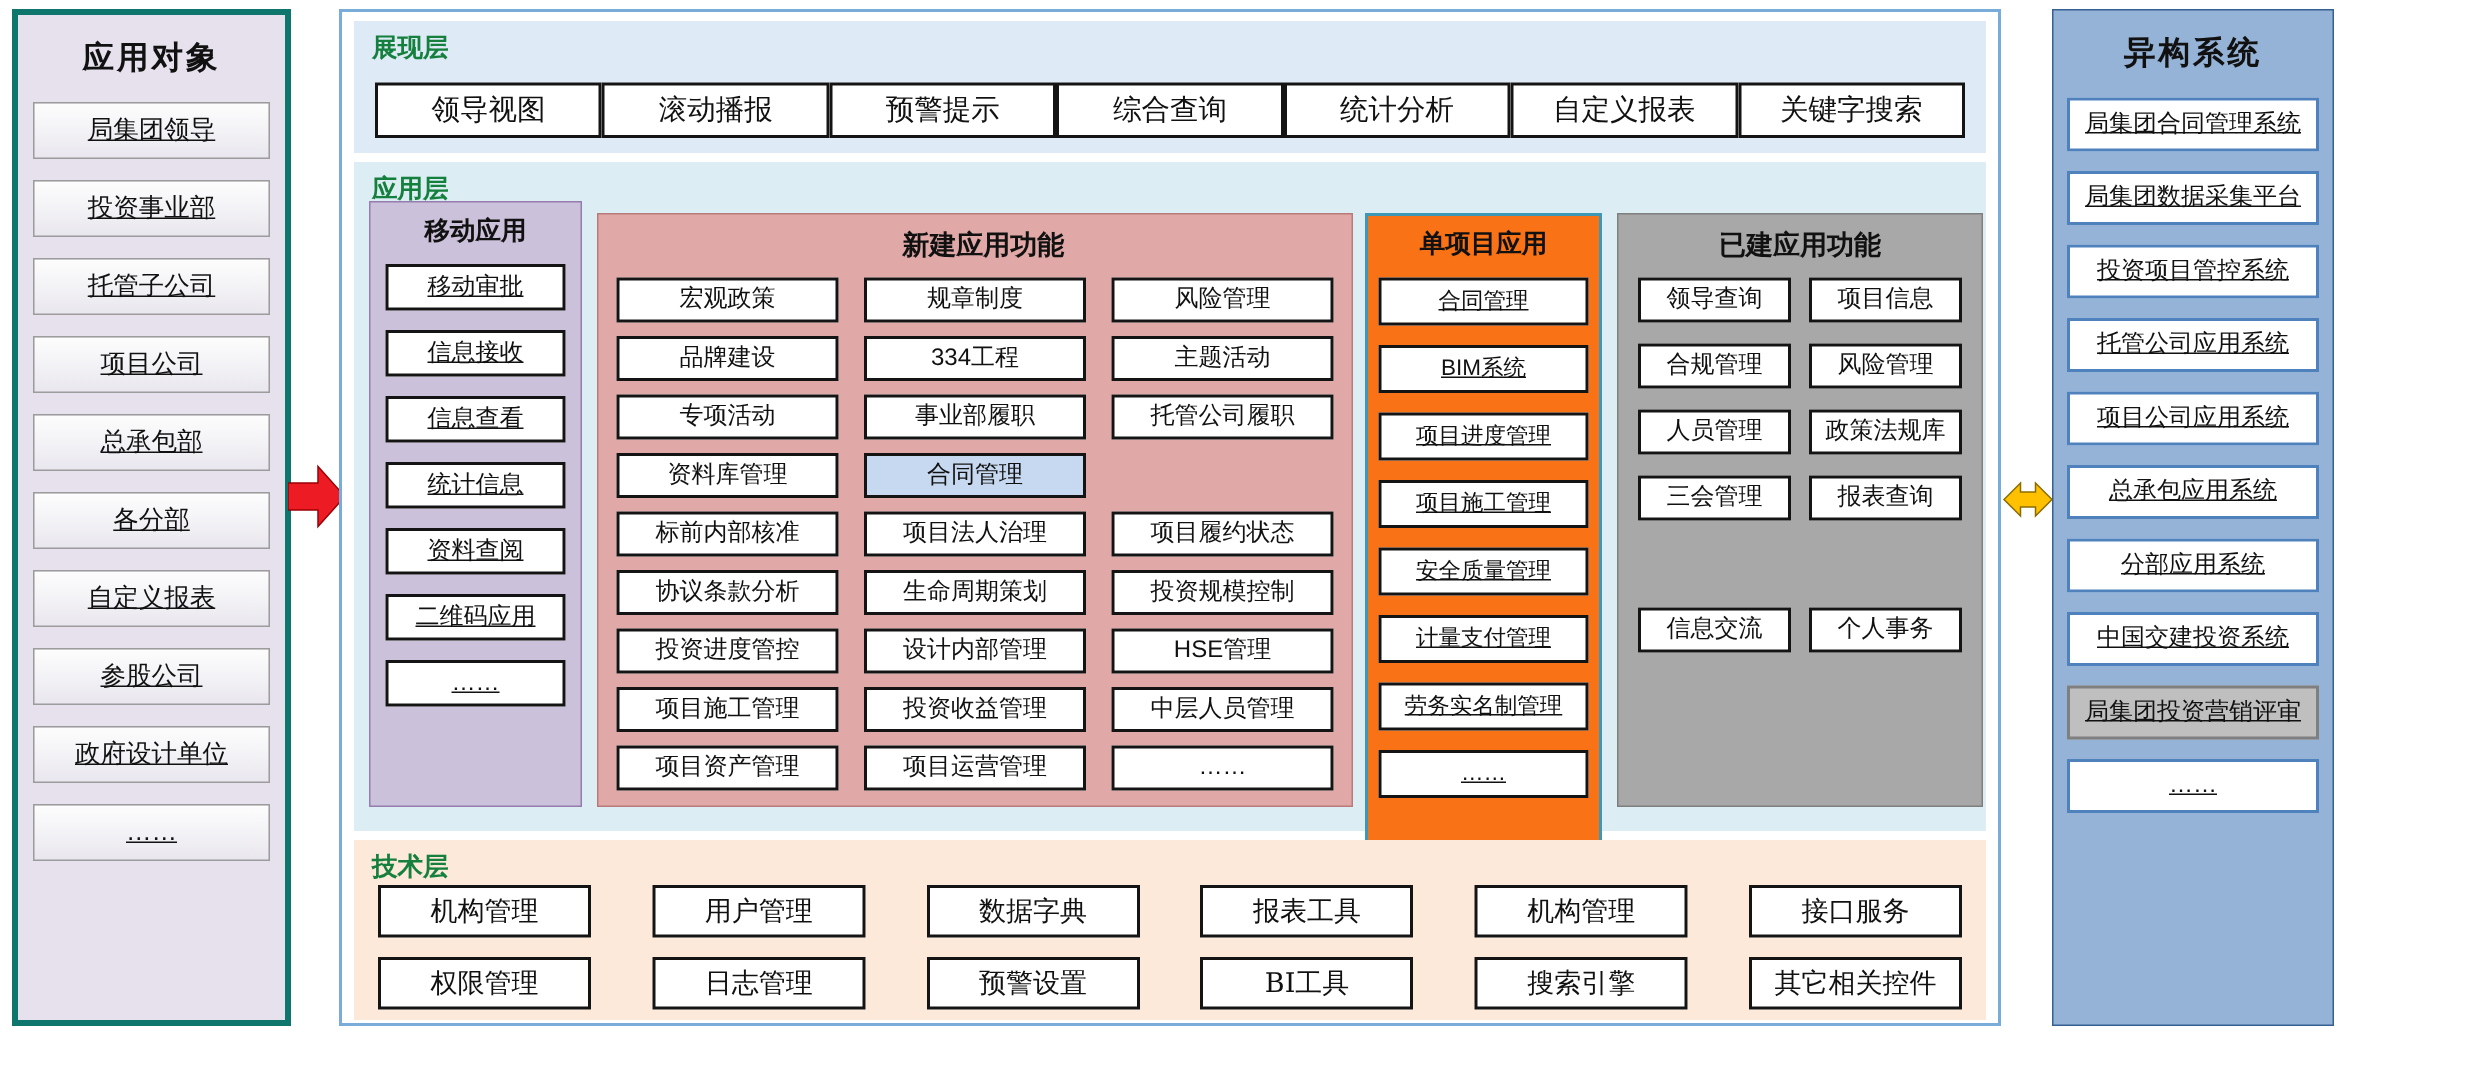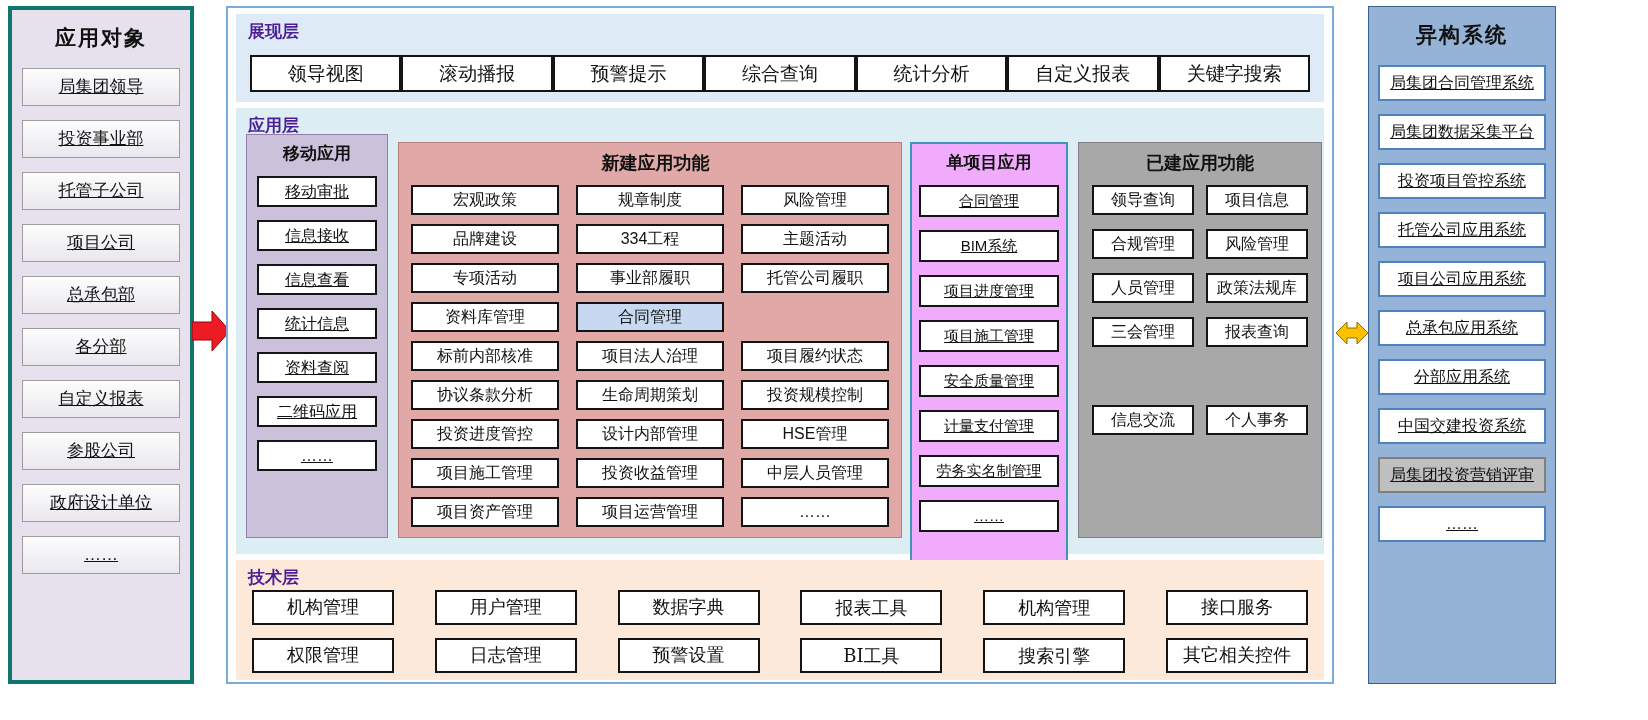--- a/index.html
+++ b/index.html
@@ -21,40 +21,40 @@
   .right-panel .vlist{margin:16px 9px 0;gap:13px;}
   .obj-cell{height:38px;line-height:36px;text-align:center;font-size:17px;
     background:linear-gradient(#fdfdfd,#e9e7ee);border:1px solid #9c9c9c;box-sizing:border-box;}
   .sys-cell{height:36px;line-height:32px;text-align:center;font-size:16px;
     background:#fff;border:2px solid #4F81BD;box-sizing:border-box;}
   .sys-cell.gray{background:#BFBFBF;border-color:#7F7F7F;}
   
   .center-panel{position:absolute;left:226px;top:6px;width:1108px;height:678px;
     background:#fff;border:2px solid #79ACD9;box-sizing:border-box;}
   .layer{position:relative;box-sizing:border-box;}
-  .layer-label{position:absolute;top:6px;left:12px;font-weight:bold;font-size:17px;color:#4c1d95;}
+  .layer-label{position:absolute;top:6px;left:12px;font-weight:bold;font-size:17px;color:#15803d;}
   .presentation{margin:6px 8px 0;height:88px;background:#DEEBF7;}
   .pres-row{position:absolute;left:14px;right:14px;bottom:10px;display:flex;justify-content:space-between;}
   .box{background:#fff;border:2px solid #141414;box-sizing:border-box;text-align:center;}
   .pres-btn{width:164px;height:37px;line-height:33px;font-size:19px;}
   .application{margin:6px 8px 0;height:446px;background:#DCEEF4;}
   .mobile-panel{position:absolute;left:10px;top:26px;width:142px;height:404px;
     background:#CCC1DA;border:1px solid #957DB0;box-sizing:border-box;}
   .sub-title{text-align:center;font-weight:bold;font-size:17px;margin:7px 0 11px;}
   .mobile-panel .vlist{margin:0 10px;gap:13px;}
   .app-cell{height:31px;line-height:27px;font-size:16px;}
   .new-panel{position:absolute;left:162px;top:34px;width:504px;height:396px;
     background:#E0A8A7;border:1px solid #B97B7A;box-sizing:border-box;}
   .new-panel .sub-title{font-size:18px;margin:8px 0 10px;padding-left:11px;}
   .grid3{display:flex;gap:17px;padding:0 12px;}
   .vcol{flex:1;display:flex;flex-direction:column;gap:9px;}
   .ncell{height:30px;line-height:26px;font-size:16px;}
   .highlight{background:#C6D9F0;}
   .single-panel{position:absolute;left:674px;top:34px;width:158px;height:476px;
-    background:#f0abfc;border:2px solid #3D97B5;box-sizing:border-box;}
+    background:#f97316;border:2px solid #3D97B5;box-sizing:border-box;}
   .single-panel .vlist{margin:0 7px;gap:13px;}
   .scell{height:32px;line-height:28px;font-size:15px;}
   .built-panel{position:absolute;left:842px;top:34px;width:244px;height:396px;
     background:#A8A8A8;border:1px solid #7F7F7F;box-sizing:border-box;}
   .built-panel .sub-title{font-size:18px;margin:8px 0 10px;}
   .grid2{display:grid;grid-template-columns:1fr 1fr;gap:14px 12px;margin:0 13px;}
   .bcell{height:30px;line-height:26px;font-size:16px;}
   .tech{margin:6px 8px;height:120px;background:#FCE9D9;}
   .tech-row{position:absolute;left:16px;right:16px;display:flex;justify-content:space-between;}
   .tech-row.r1{top:30px;}

